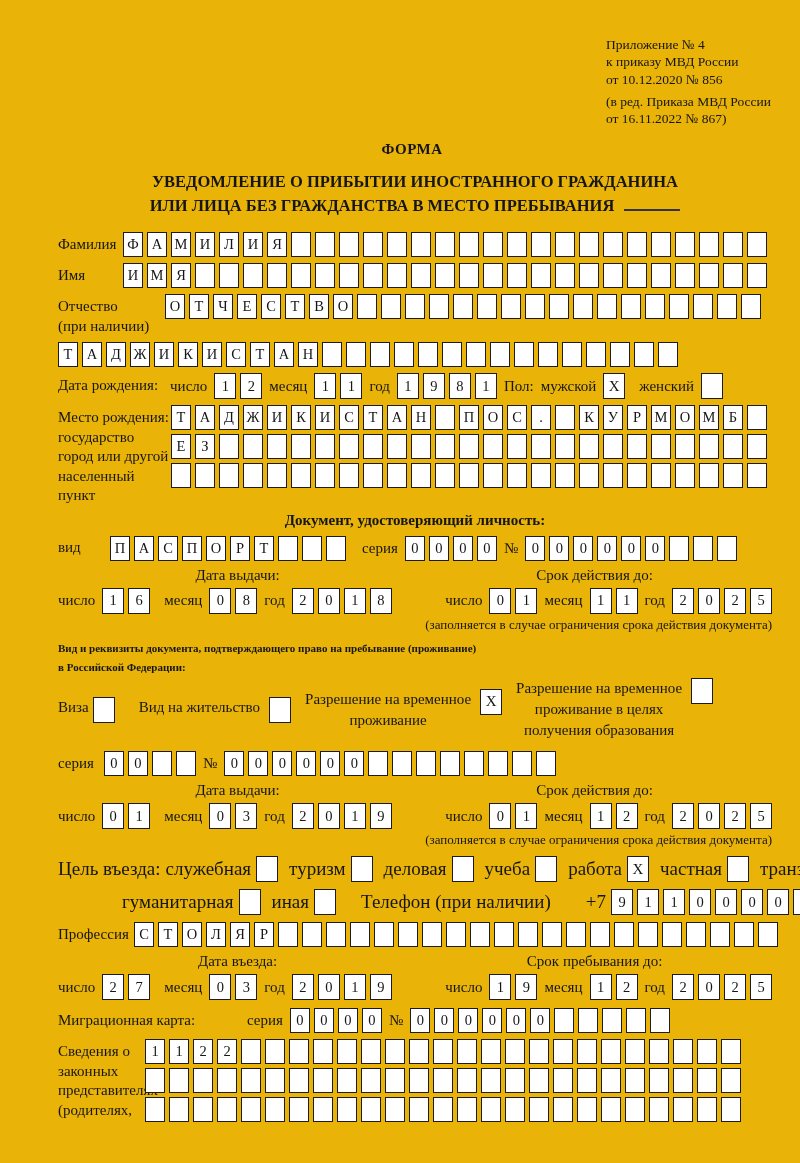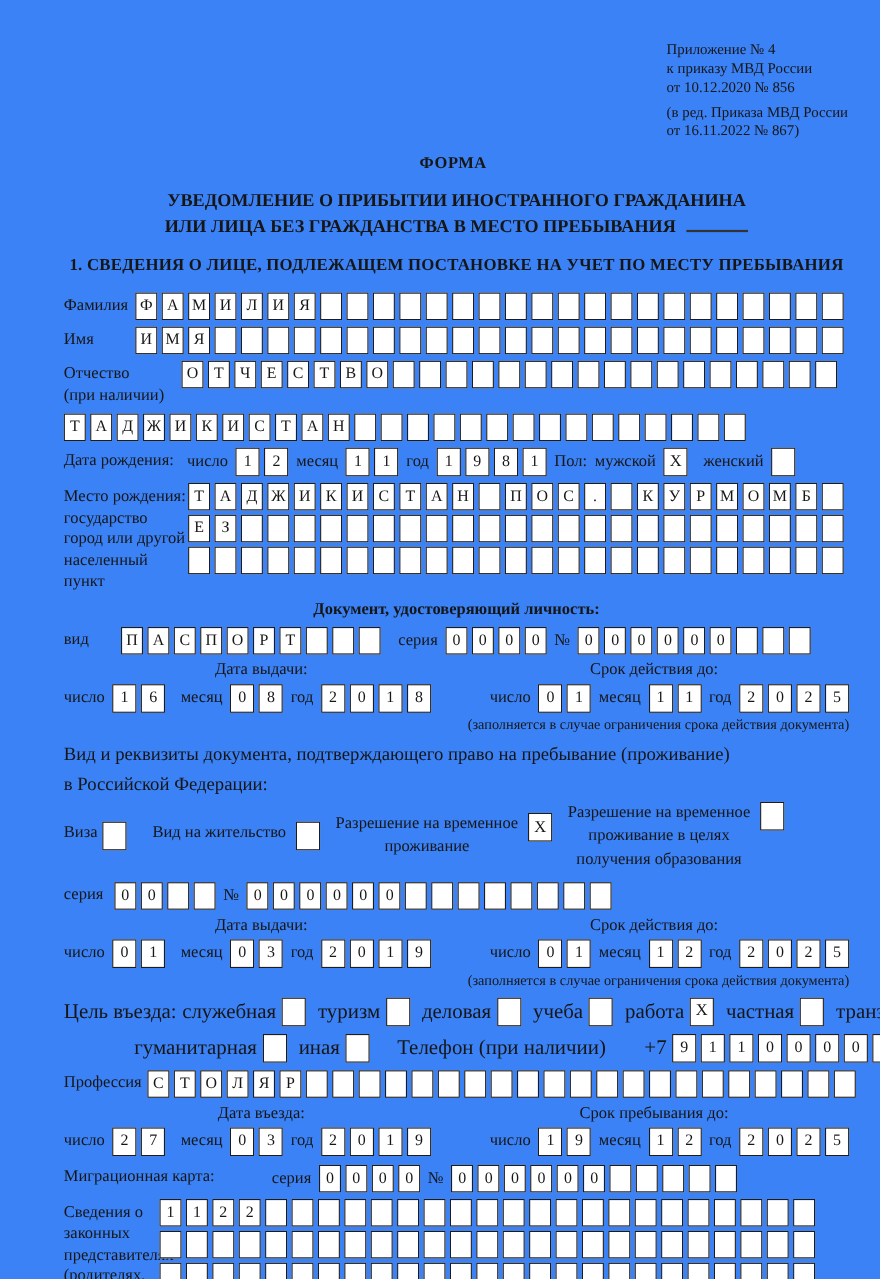--- a/index.html
+++ b/index.html
@@ -1,17 +1,17 @@
 <!DOCTYPE html>
 <html><head>
 <meta charset="utf-8">
 <style>
   html,body { margin:0; padding:0; background:#888; }
   .page {
-    width:800px; height:1163px; background:#3b82f6; box-sizing:border-box;
+    width:800px; height:1163px; background:#eab308; box-sizing:border-box;
     margin:0 auto; padding:36px 28px 0 58px; position:relative;
     font-family:"Liberation Serif","DejaVu Serif",serif; color:#161616; overflow:hidden;
   }
   .hdr { width:215px; margin-left:548px; font-size:13.5px; line-height:1.28; }
   .hdr .gap { margin-top:5px; }
   .forma { text-align:center; font-weight:bold; font-size:15px; margin:14px 6px 12px 0; letter-spacing:.5px; }
   .title { text-align:center; font-weight:bold; font-size:16.5px; line-height:1.45; margin:0 0 14px 0; }
   .title-underline { display:inline-block; width:56px; border-bottom:2.2px solid #333; height:14px; margin-left:10px; }
   .sec-heading { font-weight:bold; font-size:15.3px; margin:0 0 16px 0; text-align:center; letter-spacing:.2px; }
 
@@ -36,21 +36,21 @@
   .stack > .cells:last-child { margin-bottom:0; }
 
   .center-bold { text-align:center; font-weight:bold; font-size:15px; margin:2px 0 7px 0; }
   .dates { display:flex; margin-bottom:3px; }
   .dcol { flex:1.05; }
   .dcol.right { flex:1; }
   .dhead { text-align:center; font-size:15px; margin-bottom:4px; }
   .dline { display:flex; align-items:center; }
   .note-right { text-align:right; font-size:13px; margin:1px 0 8px 0; }
 
-  .plain { font-size:17px; line-height:1.35; margin-bottom:4px; }
+  .plain { font-size:11px; line-height:1.35; margin-bottom:4px;font-weight:bold; }
   .permit-row { display:flex; align-items:center; margin:4px 0 10px 0; }
   .popt { display:flex; align-items:flex-start; margin-right:14px; }
   .popt:last-child { margin-right:0; }
   .plines { font-size:15px; line-height:1.4; text-align:center; margin-right:9px; }
   .plines.single { text-align:left; }
 
   .purpose-row { display:flex; align-items:center; margin-bottom:7px; }
   .purpose-row .lbl { font-size:19px; margin-right:5px; flex:none; }
   .purpose-row .checkbox { margin-right:11px; }
   .indent { margin-left:64px; }
@@ -67,21 +67,20 @@
     <div class="gap">(в ред. Приказа МВД России</div>
     <div>от 16.11.2022 № 867)</div>
   </div>
   <div class="forma">ФОРМА</div>
 
   <div class="title">
     <span>УВЕДОМЛЕНИЕ О ПРИБЫТИИ ИНОСТРАННОГО ГРАЖДАНИНА</span><br>
     <span>ИЛИ ЛИЦА БЕЗ ГРАЖДАНСТВА В МЕСТО ПРЕБЫВАНИЯ</span><span class="title-underline"></span>
   </div>
 
-  <div class="sec-heading">1. СВЕДЕНИЯ О ЛИЦЕ, ПОДЛЕЖАЩЕМ ПОСТАНОВКЕ НА УЧЕТ ПО МЕСТУ ПРЕБЫВАНИЯ</div>
 
   <div class="frow">
     <div class="flabel w65">Фамилия</div>
     <div class="cells">
         <span class="cell">Ф</span>
         <span class="cell">А</span>
         <span class="cell">М</span>
         <span class="cell">И</span>
         <span class="cell">Л</span>
         <span class="cell">И</span>

